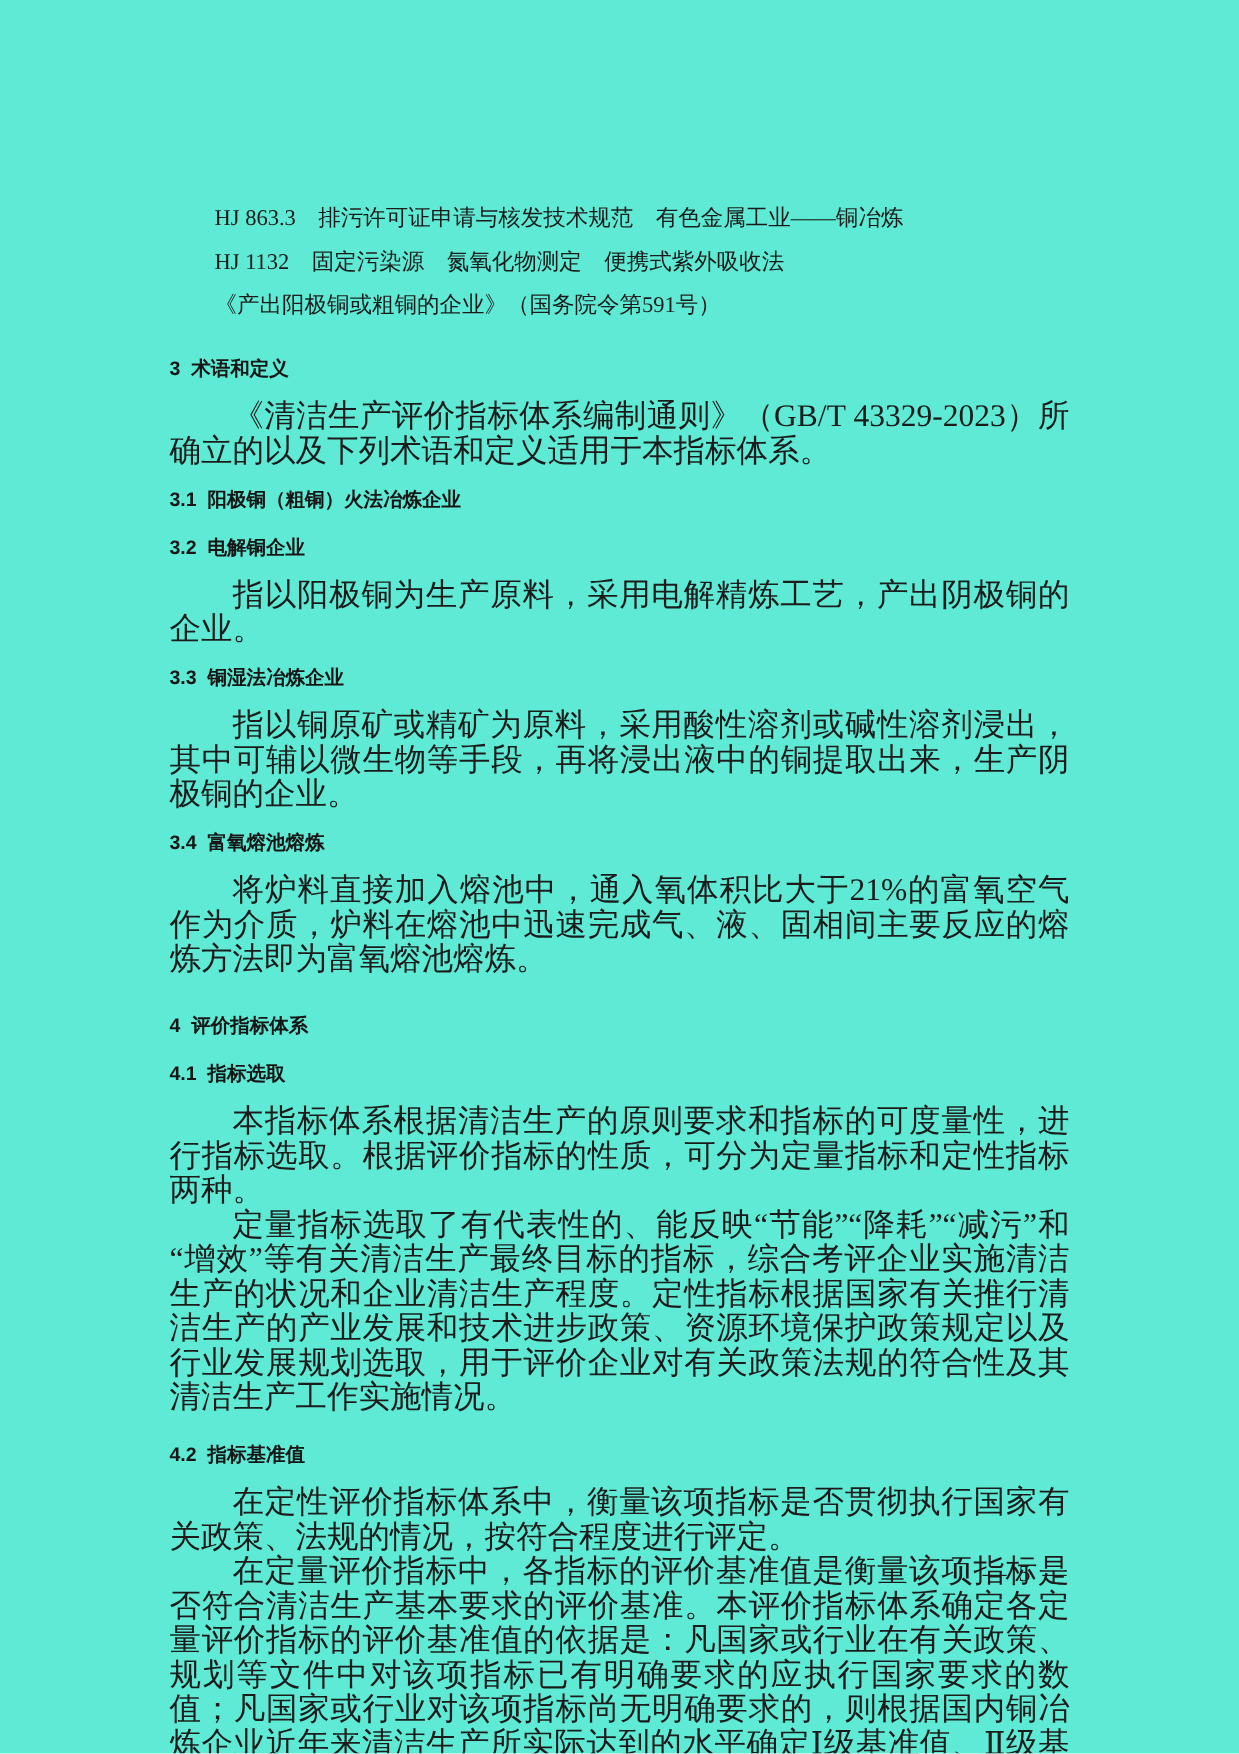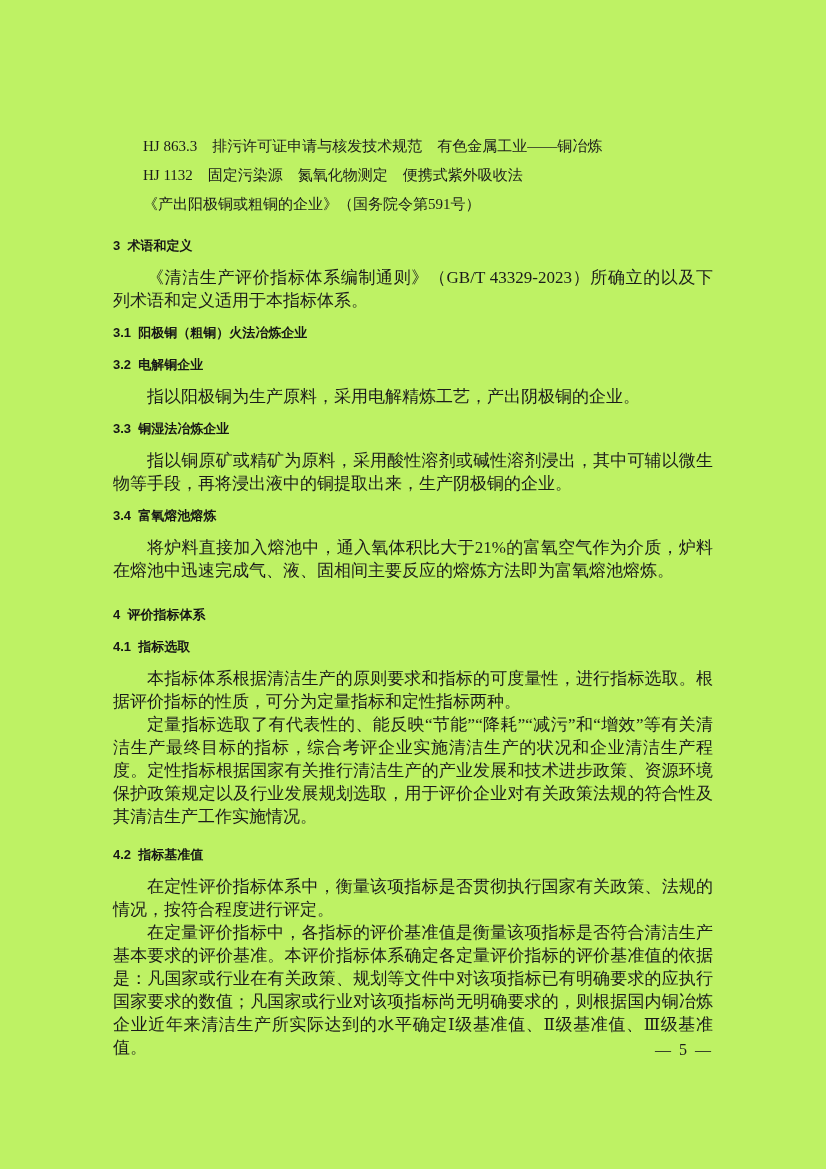--- a/index.html
+++ b/index.html
@@ -4,21 +4,21 @@
 <style>
   html, body {
     margin: 0;
     padding: 0;
     background: #ffffff;
   }
   .page {
     position: relative;
     width: 826px;
     height: 1169px;
-    background: #bef264;
+    background: #5eead4;
     color: #1b1b1b;
     font-family: "Liberation Serif", "DejaVu Serif", serif;
     overflow: hidden;
   }
   .content {
     position: absolute;
     left: 113px;
     top: 132px;
     width: 600px;
   }
@@ -36,21 +36,21 @@
     line-height: 22px;
     white-space: pre-wrap;
     color: #161616;
   }
   .sec { margin: 16px 0 9px; }
   .sec4 { margin-top: 22px; }
   .sub { margin: 10px 0 9px; }
   .sub42 { margin-top: 16px; }
   .body {
     margin: 0;
-    font-size: 17px;
+    font-size: 21px;
     line-height: 23px;
     text-indent: 2em;
     text-align: justify;
   }
   .footer {
     position: absolute;
     top: 1040px;
     right: 113px;
     font-size: 16px;
     line-height: 20px;

